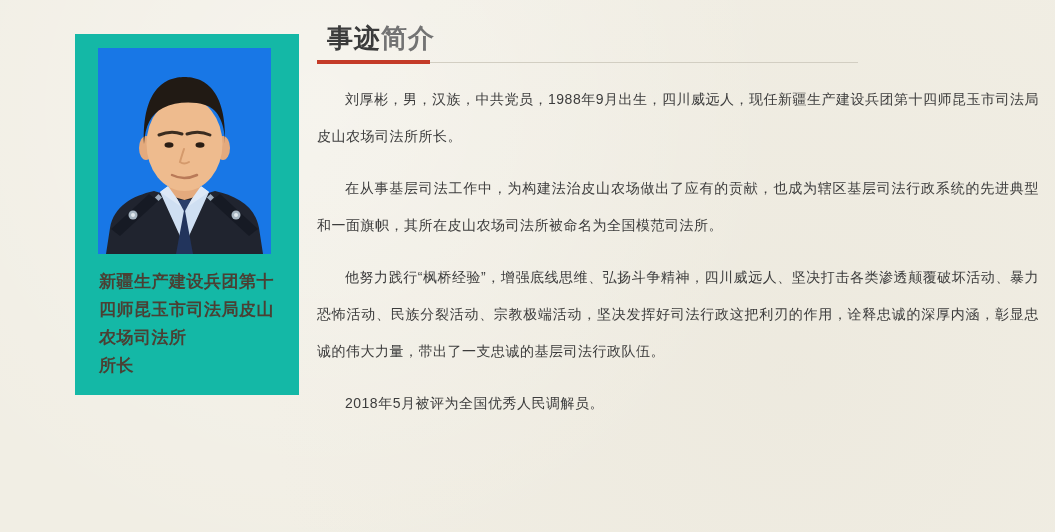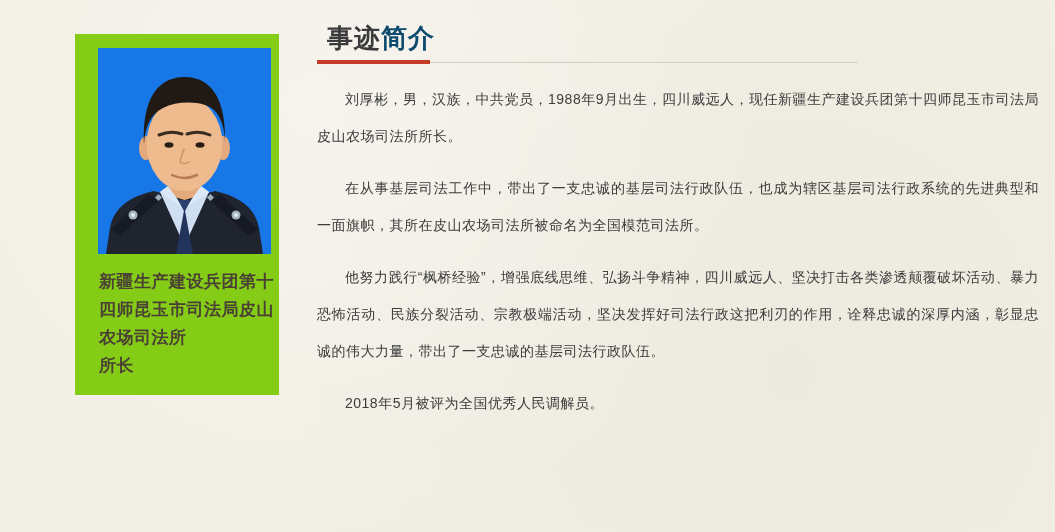--- a/index.html
+++ b/index.html
@@ -12,22 +12,22 @@
       radial-gradient(circle at 30% 20%, rgba(255,255,255,0.35) 0, transparent 55%),
       radial-gradient(circle at 75% 70%, rgba(226,221,207,0.25) 0, transparent 60%);
     font-family: "Liberation Sans", "DejaVu Sans", sans-serif;
     overflow: hidden;
   }
 
   
   .profile-card {
     position: absolute;
     left: 75px; top: 34px;
-    width: 204px; height: 361px;
-    background: #84cc16;
+    width: 224px; height: 361px;
+    background: #14b8a6;
   }
   .portrait {
     position: absolute;
     left: 23px; top: 14px;
     width: 173px; height: 206px;
     overflow: hidden;
   }
   .portrait svg { display: block; width: 173px; height: 206px; }
   .caption {
     position: absolute;
@@ -47,21 +47,21 @@
     width: 722px;
   }
   .section-title {
     font-size: 26px;
     font-weight: bold;
     letter-spacing: 1px;
     padding-left: 10px;
     color: #3b3b3b;
     line-height: 28px;
   }
-  .section-title .secondary { color: #0c4a6e; }
+  .section-title .secondary { color: #737373; }
   .title-divider {
     position: relative;
     margin-top: 8px;
     width: 541px;
     height: 4px;
   }
   .title-divider .accent {
     position: absolute;
     left: 0; top: 0;
     width: 113px; height: 4px;
@@ -151,17 +151,17 @@
     <span class="primary">事迹</span><span class="secondary">简介</span>
   </div>
 
   <div class="title-divider">
     <div class="accent"></div>
     <div class="rule"></div>
   </div>
 
   <div class="paragraphs">
     <p>刘厚彬，男，汉族，中共党员，1988年9月出生，四川威远人，现任新疆生产建设兵团第十四师昆玉市司法局皮山农场司法所所长。</p>
-    <p>在从事基层司法工作中，带出了一支忠诚的基层司法行政队伍，也成为辖区基层司法行政系统的先进典型和一面旗帜，其所在皮山农场司法所被命名为全国模范司法所。</p>
+    <p>在从事基层司法工作中，为构建法治皮山农场做出了应有的贡献，也成为辖区基层司法行政系统的先进典型和一面旗帜，其所在皮山农场司法所被命名为全国模范司法所。</p>
     <p>他努力践行“枫桥经验”，增强底线思维、弘扬斗争精神，四川威远人、坚决打击各类渗透颠覆破坏活动、暴力恐怖活动、民族分裂活动、宗教极端活动，坚决发挥好司法行政这把利刃的作用，诠释忠诚的深厚内涵，彰显忠诚的伟大力量，带出了一支忠诚的基层司法行政队伍。</p>
     <p>2018年5月被评为全国优秀人民调解员。</p>
   </div>
 </div>
 
 </body></html>

